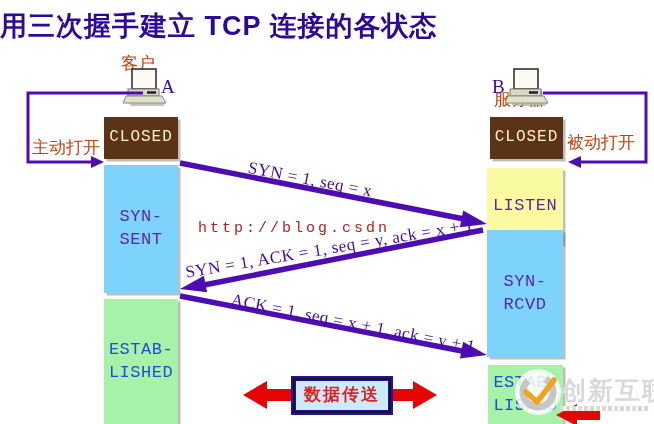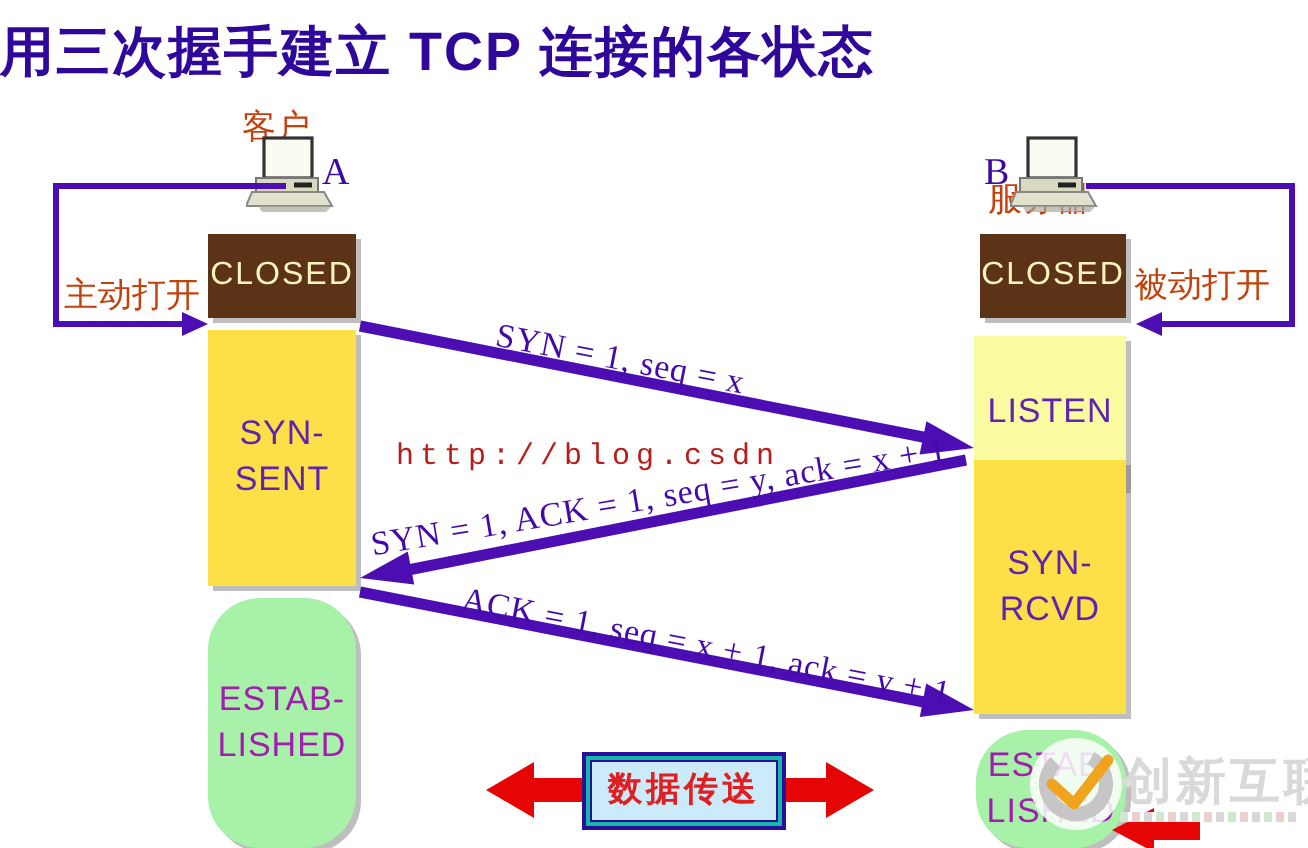--- a/index.html
+++ b/index.html
@@ -11,43 +11,43 @@
     position:absolute; top:8px; left:0; width:640px; text-align:left;
     font-size:27px; font-weight:bold; color:#2F089B; letter-spacing:1px; z-index:2;
   }
   .cjk { font-size:17px; color:#c2410c; position:absolute; z-index:3; white-space:nowrap; }
   .host-letter {
     position:absolute; z-index:3; font-family:"Liberation Serif", serif;
     font-size:19px; color:#3C0AA0;
   }
   .state-box {
     position:absolute; z-index:2; display:flex; align-items:center; justify-content:center;
-    text-align:center; white-space:pre-line; font-family:Liberation Sans, sans-serif;
+    text-align:center; white-space:pre-line; font-family:Liberation Mono, monospace;
     font-size:17px; line-height:1.35; letter-spacing:0.5px;
     box-shadow:2.5px 2.5px 0 rgba(110,110,110,0.45);
   }
   .box-closed   { background:#5C3317; color:#FFF3BF; font-size:16px; letter-spacing:1px; }
-  .box-pink     { background:#fde047; color:#5E24B0; }
+  .box-pink     { background:#7dd3fc; color:#5E24B0; }
   .box-yellow   { background:#FAFAA0; color:#5E24B0; }
-  .box-green    { background:#A8F1A8; color:#a21caf;border-radius:26px; }
+  .box-green    { background:#A8F1A8; color:#1d4ed8; }
   .msg {
     position:absolute; z-index:6; font-family:"Liberation Serif", serif;
     font-size:17px; color:#4409A9; white-space:nowrap; transform-origin:left top;
     letter-spacing:0.5px;
   }
   .svg-overlay { position:absolute; left:0; top:0; z-index:5; }
   .computer { position:absolute; z-index:3; }
   .url-watermark {
     position:absolute; left:198px; top:220px; z-index:1;
     font-family:"Liberation Mono", monospace; font-size:15px; color:#b91c1c;
     letter-spacing:3px; white-space:nowrap;
   }
   .dt-outer {
     position:absolute; left:291px; top:376px; z-index:6;
-    border:2px solid #2C0D9C; background:#14b8a6; padding:2px;
+    border:2px solid #2C0D9C; background:#0f172a; padding:2px;
   }
   .dt-inner {
     border:1.5px solid #2C0D9C; background:#CBEBFA; padding:2px 8px 4px 8px;
     font-size:17px; font-weight:bold; color:#E02020; letter-spacing:2px; white-space:nowrap;
   }
   .brand-watermark {
     position:absolute; left:561px; top:374px; z-index:7;
     font-size:25px; font-weight:bold; color:#D9D9D9; letter-spacing:2px;
     white-space:nowrap; text-shadow:1px 1px 1px rgba(255,255,255,0.6);
   }

